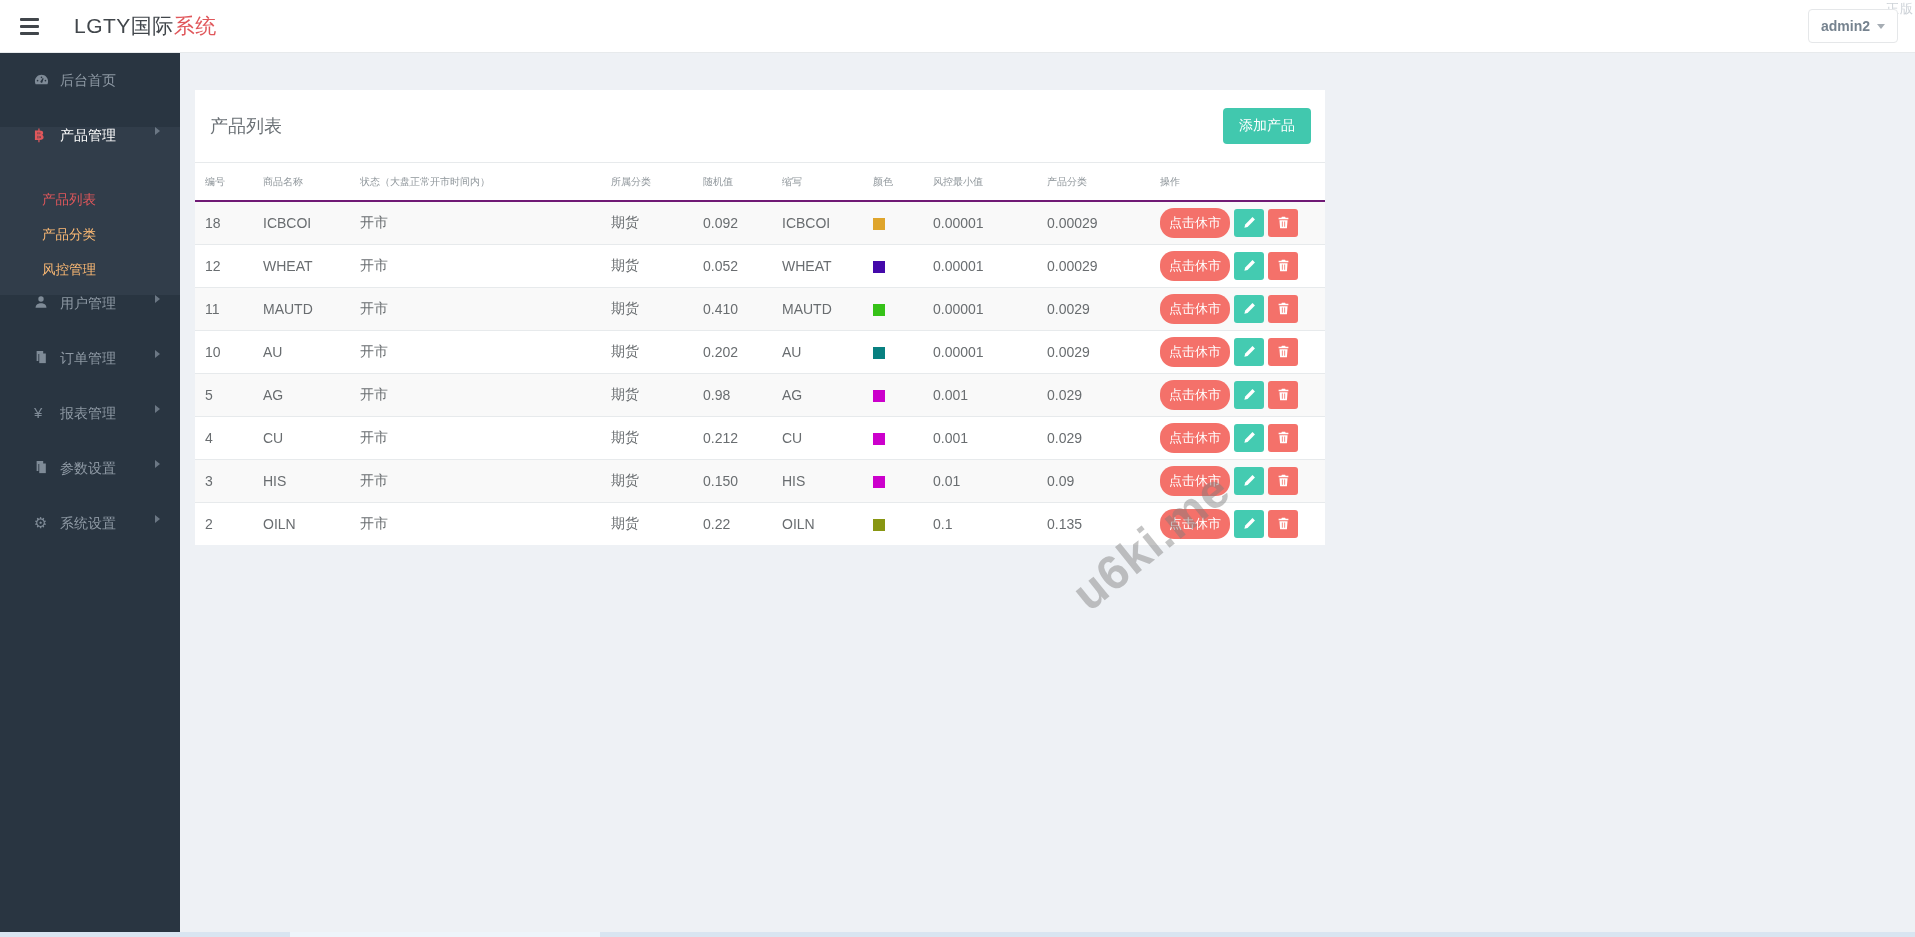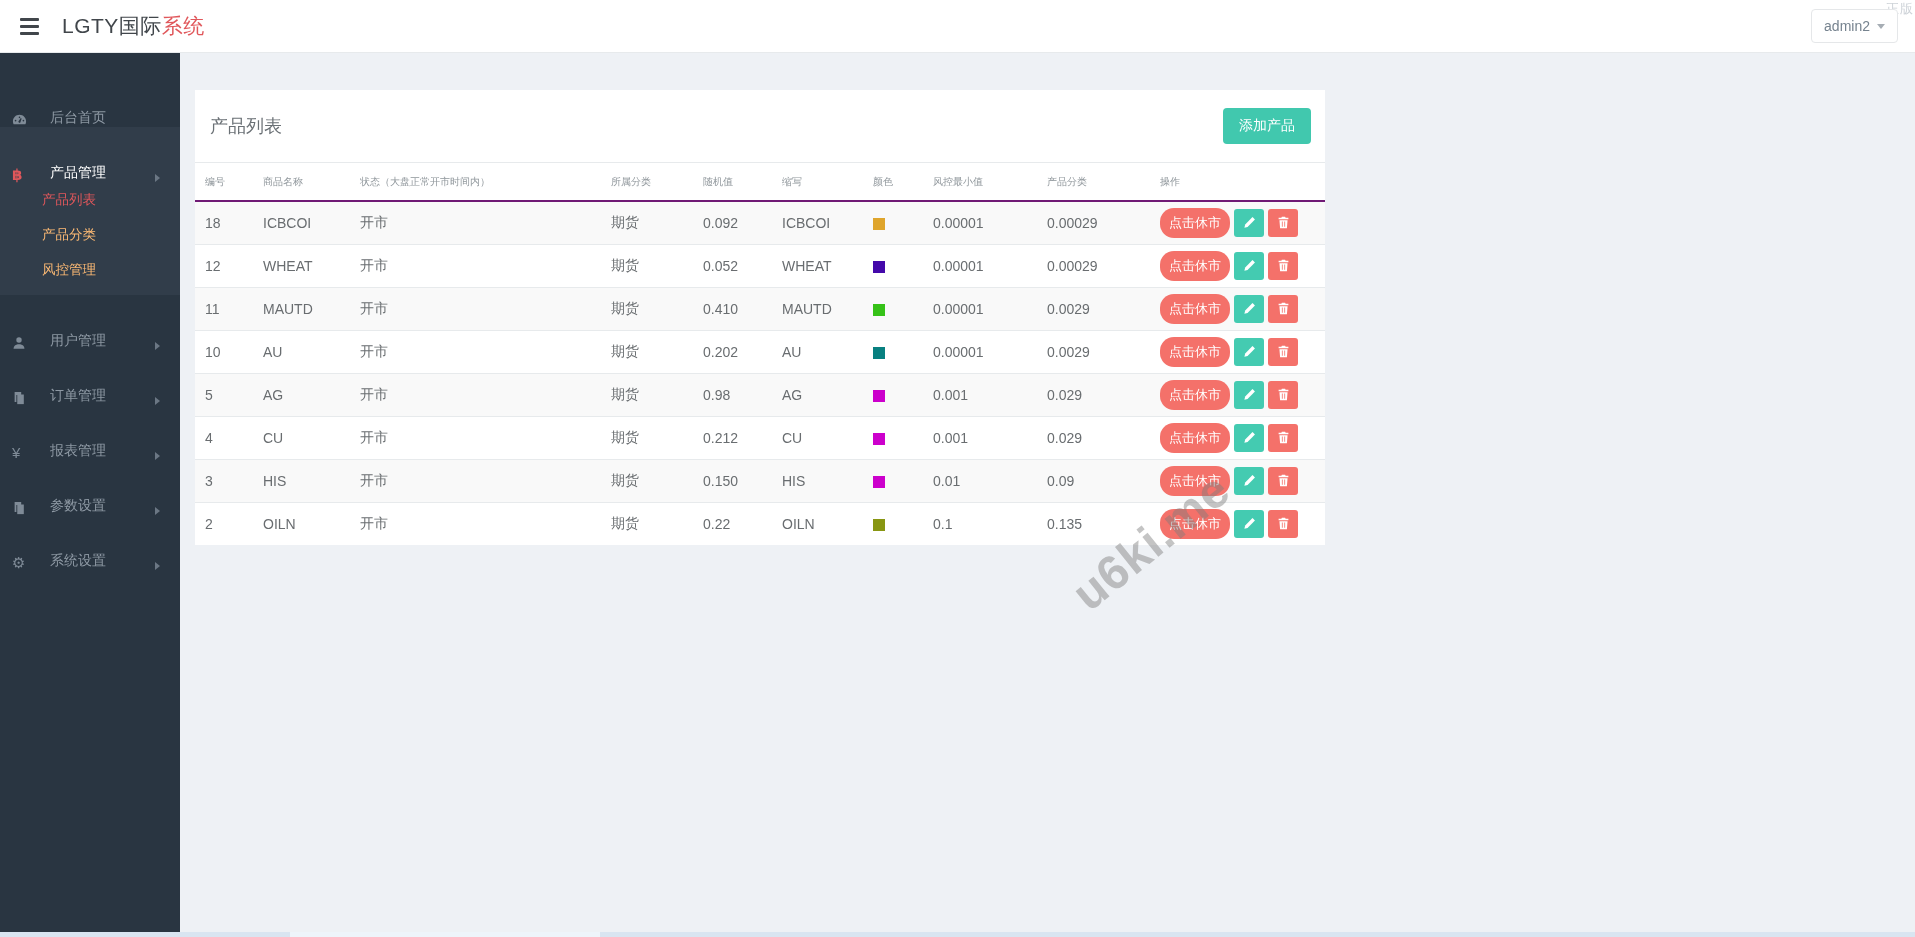--- a/index.html
+++ b/index.html
@@ -5,36 +5,36 @@
   * { margin:0; padding:0; box-sizing:border-box; }
   html,body { width:1915px; height:937px; overflow:hidden;
     font-family:"Liberation Sans","DejaVu Sans",sans-serif; background:#eef1f5; }
 
   
   .topbar { position:relative; height:53px; background:#ffffff; display:flex;
     align-items:center; border-bottom:1px solid #e7eaec; z-index:5; }
   .hamburger { width:40px; height:30px; margin-left:14px; display:flex; flex-direction:column;
     justify-content:center; gap:4px; cursor:pointer; padding-left:6px; }
   .hamburger span { display:block; width:19px; height:3px; background:#41464b; border-radius:1px; }
-  .logo { font-size:21px; color:#41464b; margin-left:8px; letter-spacing:.5px; }
+  .logo { font-size:21px; color:#41464b; margin-left:20px; letter-spacing:.5px; }
   .logo .accent { color:#e0575b; }
   .user-box { position:absolute; right:17px; top:9px; height:34px; padding:0 12px;
     background:#fff; border:1px solid #e5e7e9; border-radius:4px; display:flex; align-items:center;
-    gap:7px; color:#76838f; font-size:14px; cursor:pointer; }
+    gap:7px; color:#76838f; font-size:14px; cursor:pointer;font-weight:bold; }
   .caret-down { width:0; height:0; border-left:4px solid transparent; border-right:4px solid transparent;
     border-top:5px solid #a6adb4; }
   .corner-mark { position:absolute; right:1px; top:0; font-size:13px; color:#ced3d8; letter-spacing:1px; }
 
   
   .layout { display:flex; height:879px; }
 
   
   .sidebar { width:180px; background:#293541; padding-top:19px; flex:none; }
-  .side-item { position:relative; height:55px; display:flex; align-items:flex-end;
-    padding-left:12px; color:#8e99a4; font-size:14px; cursor:pointer;gap:12px; }
+  .side-item { position:relative; height:55px; display:flex; align-items:flex-start;
+    padding-left:34px; color:#8e99a4; font-size:14px; cursor:pointer; }
   .side-item .icon { width:26px; display:inline-flex; justify-content:flex-start; color:#7f8b97;
     font-size:15px; line-height:1; }
   .side-item .caret-right { position:absolute; right:20px; width:0; height:0;
     border-top:4px solid transparent; border-bottom:4px solid transparent;
     border-left:5px solid #6b7784; }
   .side-group { background:#313d4a; padding-bottom:8px; }
   .side-group .side-item { color:#ffffff; }
   .side-group .icon-btc { color:#e0575b; font-weight:bold; }
   .sub-item { height:35px; display:flex; align-items:center; padding-left:42px;
     font-size:13.5px; color:#fdba74; cursor:pointer; }

